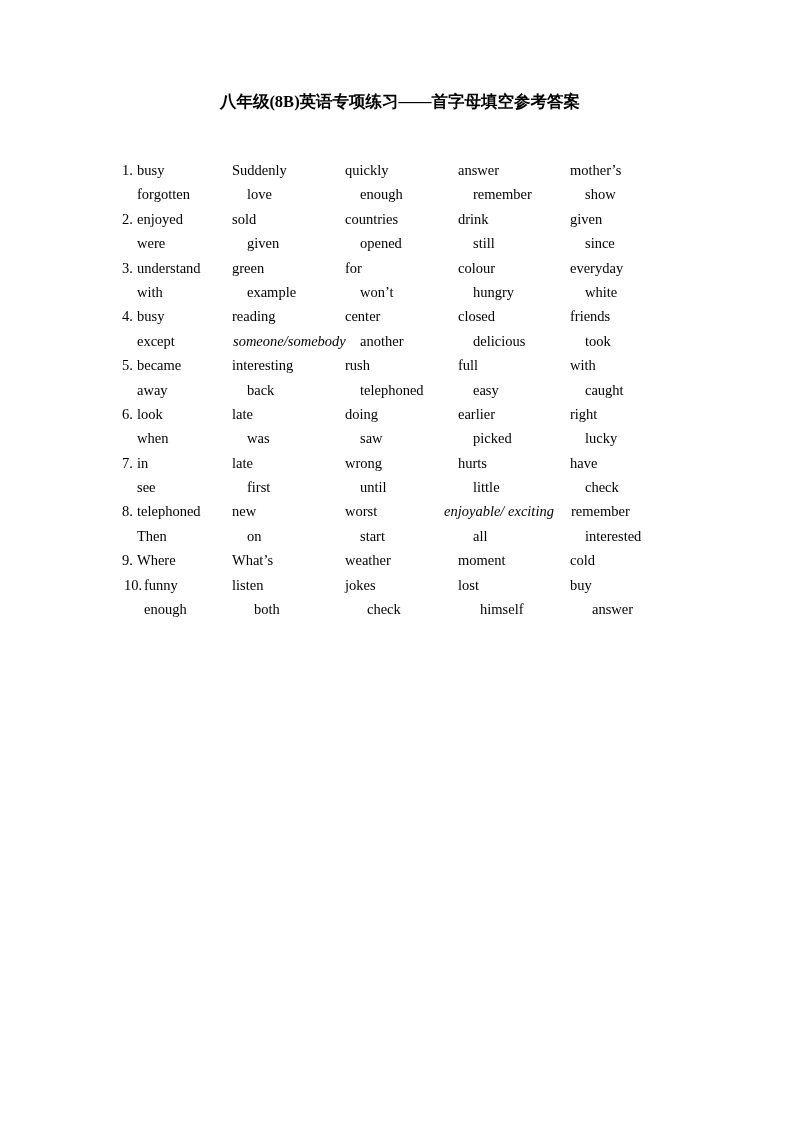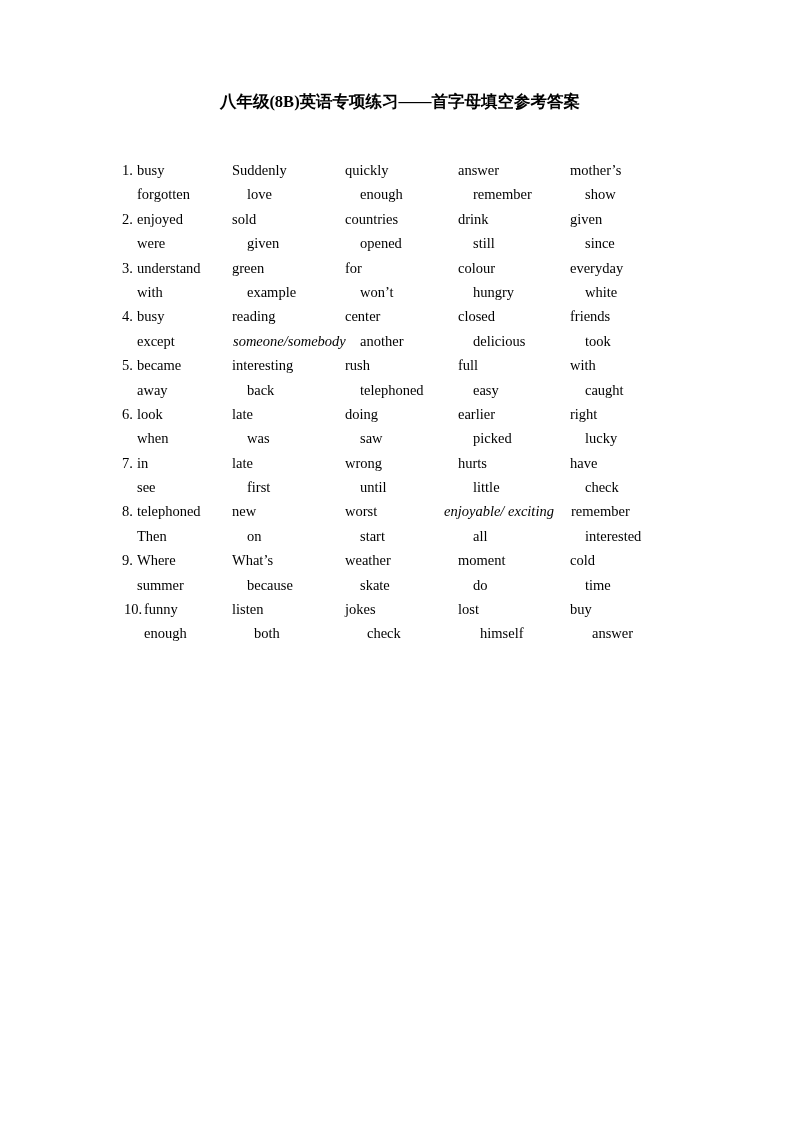--- a/index.html
+++ b/index.html
@@ -265,29 +265,20 @@
         <div class="col1">
           <span class="num">9.</span>
           <span class="word">Where</span>
         </div>
         <div class="cell c2">What’s</div>
         <div class="cell c3">weather</div>
         <div class="cell c4">moment</div>
         <div class="cell c5">cold</div>
       </div>
       <div class="ans-line">
-        <div class="col1 cont">
-          <span class="word">summer</span>
-        </div>
-        <div class="cell c2">because</div>
-        <div class="cell c3">skate</div>
-        <div class="cell c4">do</div>
-        <div class="cell c5">time</div>
-      </div>
-      <div class="ans-line">
         <div class="col1">
           <span class="num wide">10.</span>
           <span class="word">funny</span>
         </div>
         <div class="cell c2">listen</div>
         <div class="cell c3">jokes</div>
         <div class="cell c4">lost</div>
         <div class="cell c5">buy</div>
       </div>
       <div class="ans-line">

